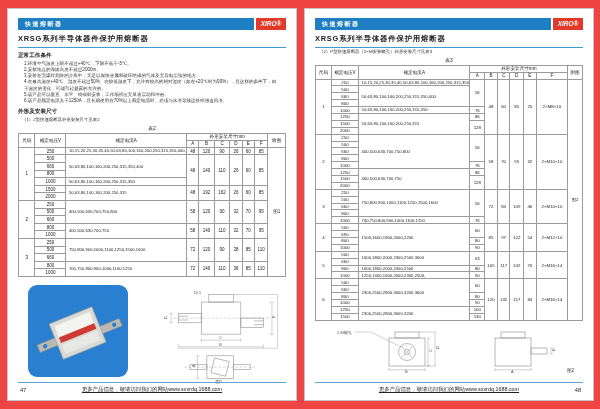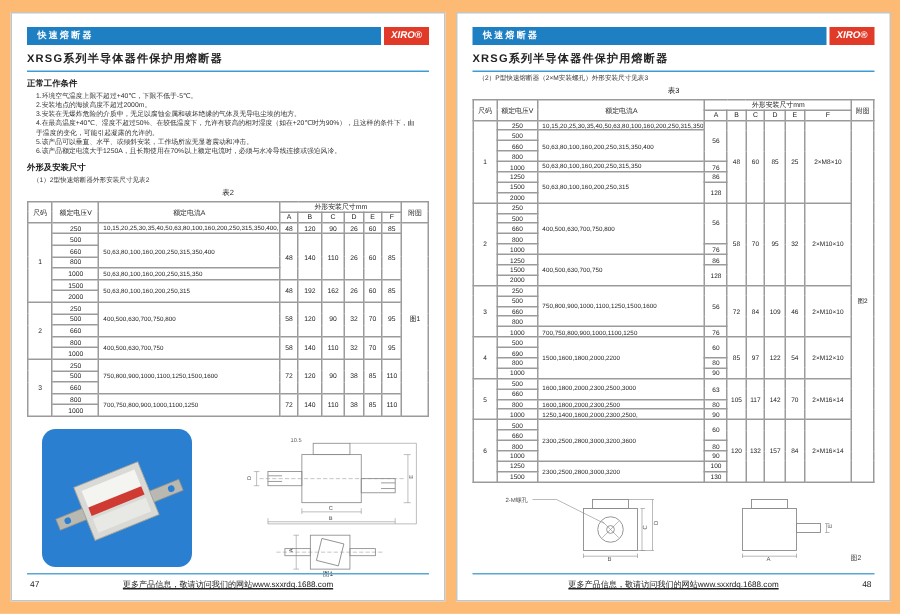--- a/index.html
+++ b/index.html
@@ -1,18 +1,18 @@
 <!DOCTYPE html>
 <html><head>
 <meta charset="utf-8">
 <style>
   *{margin:0;padding:0;box-sizing:border-box}
   html,body{width:600px;height:409px}
   body{background:#eceae5;font-family:"Liberation Sans","DejaVu Sans",sans-serif;overflow:hidden;position:relative}
-  .canvas{position:absolute;inset:0;display:flex;gap:7px;padding:8px 7px;background:#fdba74}
+  .canvas{position:absolute;inset:0;display:flex;gap:7px;padding:8px 7px;background:#ef4444}
   .page{position:relative;width:290px;height:393px;background:#fff;border:1px solid #c6c5bf;padding:7px 10px 0 10px}
   .headrow{display:flex;height:12px;margin-top:2px}
   .headbar{flex:1;background:#1e7fc2;color:#fff;font-size:6px;font-weight:bold;line-height:12px;padding-left:7px;letter-spacing:1.5px}
   .headlogo{width:30px;background:#e23a28;color:#fff;font-size:6.5px;font-weight:bold;font-style:italic;line-height:12px;text-align:center;margin-left:2px}
   .doctitle{margin-top:4px;font-size:7.4px;font-weight:bold;color:#222;letter-spacing:0.8px;border-bottom:1.5px solid #3d9bd5;padding-bottom:2.5px}
   .secthead{margin-top:4px;font-size:5.6px;font-weight:bold;color:#1a1a1a}
   .conds{margin-top:1.5px;padding-left:6px}
   .cond{font-size:4.55px;color:#333;line-height:1.35;max-width:254px}
   .note{font-size:4.4px;color:#333;padding-left:4px;margin-top:1.5px}
   .tcaption{text-align:center;font-size:5px;color:#222;margin:3px 0 1.5px}

